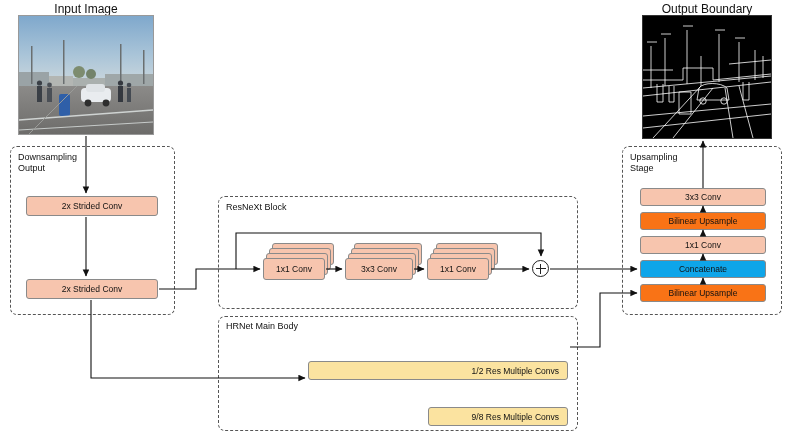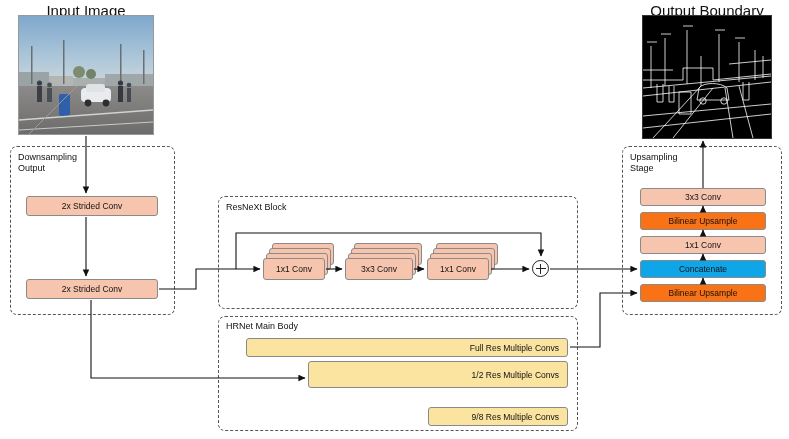--- a/index.html
+++ b/index.html
@@ -13,21 +13,21 @@
   #canvas {
     position: relative;
     width: 789px;
     height: 439px;
     background: #ffffff;
     overflow: hidden;
   }
   .abs { position: absolute; }
 
   .caption {
-    font-size: 15px;
+    font-size: 12px;
     color: #111111;
     text-align: center;
     white-space: nowrap;
   }
 
   .img-frame {
     border: 1px solid #999999;
     overflow: hidden;
     box-sizing: border-box;
   }
@@ -210,22 +210,21 @@
   <div class="abs node salmon" style="left:436px; top:243px; width:62px; height:22px;"></div>
   <div class="abs node salmon" style="left:433px; top:248px; width:62px; height:22px;"></div>
   <div class="abs node salmon" style="left:430px; top:253px; width:62px; height:22px;"></div>
   <div class="abs node salmon" style="left:427px; top:258px; width:62px; height:22px;">1x1 Conv</div>
 
   <div class="abs sum-circle" style="left:532px; top:260px;"></div>
 
   <div class="abs dash-box" style="left:218px; top:316px; width:360px; height:115px;"></div>
   <div class="abs dash-label" style="left:226px; top:321px; width:160px;">HRNet Main Body</div>
 
-  <div class="abs node yellow" style="left:246px; top:338px; width:322px; height:19px; justify-content:flex-end; padding-right:8px;">Full Res Multiple Convs</div>
-  <div class="abs node yellow" style="left:308px; top:361px; width:260px; height:27px; justify-content:flex-end; padding-right:8px;padding-left:37px;">1/2 Res Multiple Convs</div>
+  <div class="abs node yellow" style="left:308px; top:361px; width:260px; height:19px; justify-content:flex-end; padding-right:8px;padding-left:37px;">1/2 Res Multiple Convs</div>
   <div class="abs node yellow" style="left:428px; top:407px; width:140px; height:19px; justify-content:flex-end; padding-right:8px;">9/8 Res Multiple Convs</div>
 
   <div class="abs dash-box" style="left:622px; top:146px; width:160px; height:169px;"></div>
   <div class="abs dash-label" style="left:630px; top:152px; width:120px;">Upsampling
 Stage</div>
 
   <div class="abs node salmon" style="left:640px; top:188px; width:126px; height:18px;">3x3 Conv</div>
   <div class="abs node blue" style="left:640px; top:212px; width:126px; height:18px;">Bilinear Upsample</div>
   <div class="abs node salmon" style="left:640px; top:236px; width:126px; height:18px;">1x1 Conv</div>
   <div class="abs node green" style="left:640px; top:260px; width:126px; height:18px;">Concatenate</div>

